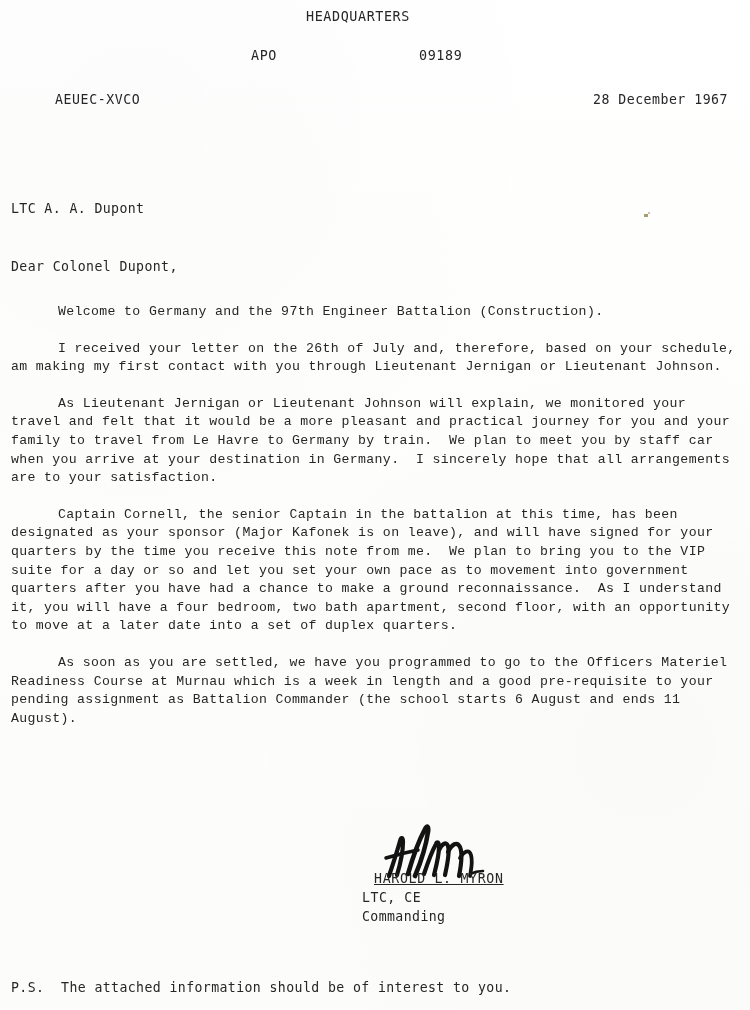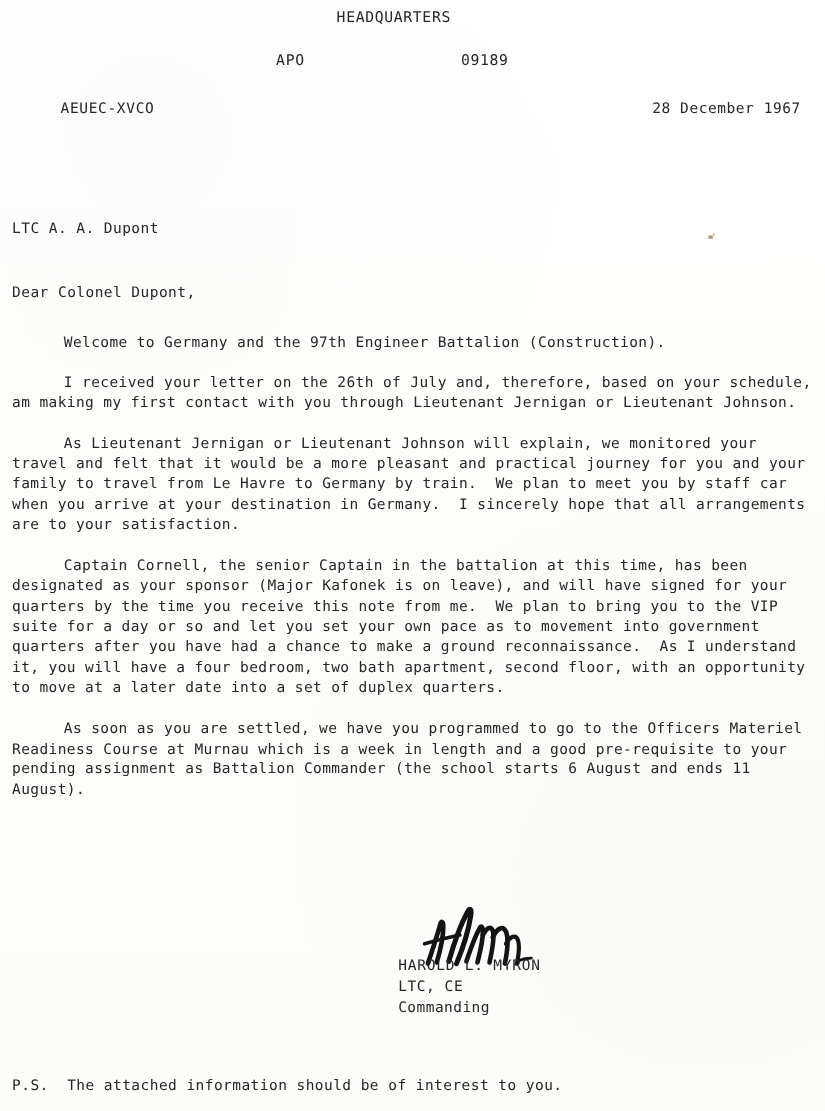--- a/index.html
+++ b/index.html
@@ -78,20 +78,21 @@
     top: 258px;
     white-space: pre;
     letter-spacing: 0.4px;
   }
 
   .body-block {
     position: absolute;
     left: 11px;
     top: 303px;
     width: 728px;
+    font-family: Liberation Mono, monospace;
   }
   .para {
     margin: 0 0 18px 0;
     white-space: pre-wrap;
     text-indent: 47px;
     letter-spacing: 0.35px;
   }
   .para:last-child { margin-bottom: 0; }
 
   .sig-wrap {
@@ -101,24 +102,25 @@
   }
   .sig-mark {
     position: absolute;
     left: 22px;
     top: 0px;
     width: 110px;
     height: 56px;
   }
   .sig-name {
     position: absolute;
-    left: 0px;
+    left: 12px;
     top: 46px;
     white-space: pre;
     letter-spacing: 0.7px;
+    text-decoration: underline;
   }
   .sig-rank {
     position: absolute;
     left: 0px;
     top: 65px;
     white-space: pre;
     letter-spacing: 0.5px;
   }
   .sig-duty {
     position: absolute;

